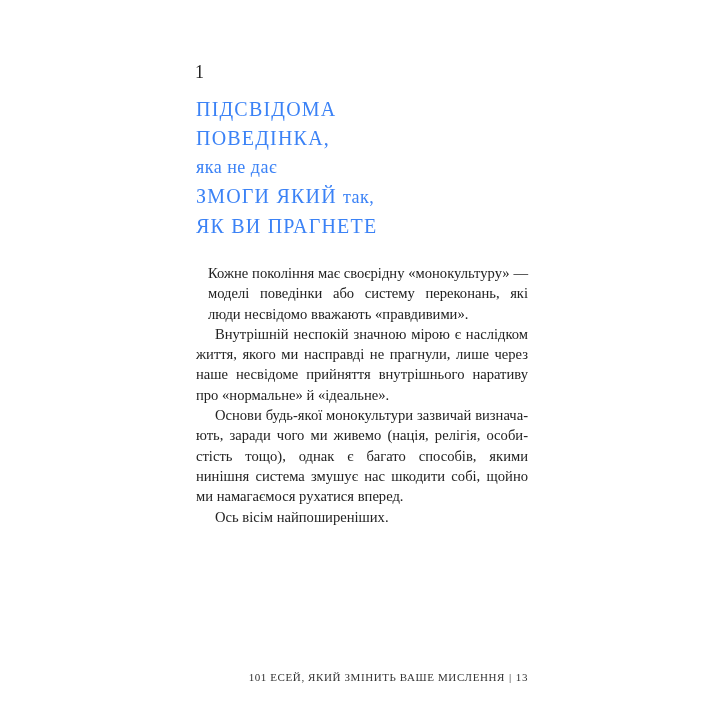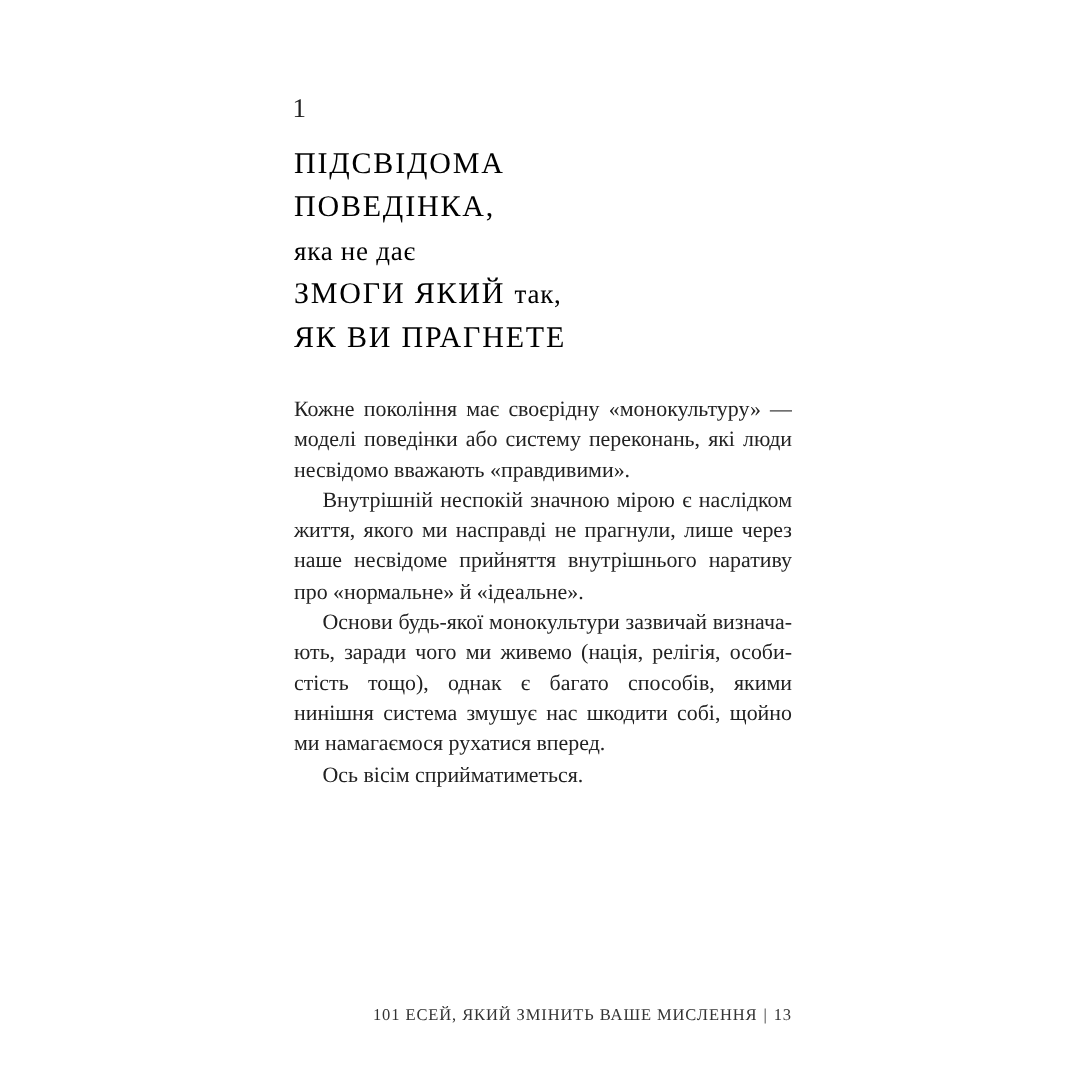--- a/index.html
+++ b/index.html
@@ -8,31 +8,31 @@
     font-family: "DejaVu Serif", "Liberation Serif", serif; color: #1c1c1c;
   }
   .page { position: absolute; left: 0; top: 0; width: 720px; height: 720px; background: #fff; }
   .chapter-num {
     position: absolute; left: 195px; top: 62px;
     font-family: "Liberation Serif", serif; font-size: 18px; color: #222;
   }
   .title {
     position: absolute; left: 196px; top: 95px; width: 300px;
     font-family: "Liberation Serif", serif; font-size: 20px; line-height: 29px;
-    letter-spacing: 1.2px; color: #000000;
+    letter-spacing: 1.2px; color: #3b82f6;
   }
   .title .line { display: block; white-space: nowrap; }
   .title .it { letter-spacing: 0.5px; font-size: 18px; }
   .body-text {
     position: absolute; left: 196px; top: 263px; width: 332px;
     font-family: "Liberation Serif", serif; font-size: 14.6px; line-height: 20.3px;
     color: #222; text-align: justify;
   }
   .body-text p { margin: 0; text-indent: 19px; hyphens: manual; }
-  .body-text p.first { text-indent: 0; }
+  .body-text p.first { text-indent: 0; margin-left: 12px; }
   .footer {
     position: absolute; right: 192px; top: 671px;
     font-family: Liberation Serif, serif; font-size: 11px; letter-spacing: 0.6px;
     color: #333; white-space: nowrap;
   }
   .footer .sep { margin: 0 4px; }
 </style>
 </head>
 <body>
 
@@ -45,20 +45,20 @@
     <span class="line">ПОВЕДІНКА,</span>
     <span class="line it">яка не дає</span>
     <span class="line"><span>ЗМОГИ ЯКИЙ</span> <span class="it">так,</span></span>
     <span class="line">ЯК ВИ ПРАГНЕТЕ</span>
   </div>
 
   <div class="body-text">
     <p class="first">Кожне покоління має своєрідну «монокультуру» — моделі поведінки або систему переконань, які люди несвідомо вважають «правдивими».</p>
     <p>Внутрішній неспокій значною мірою є наслідком життя, якого ми насправді не прагнули, лише через наше несвідоме прийняття внутрішнього наративу про «нормальне» й «ідеальне».</p>
     <p>Основи будь-якої монокультури зазвичай визнача­ють, заради чого ми живемо (нація, релігія, особи­стість тощо), однак є багато способів, якими нинішня система змушує нас шкодити собі, щойно ми намагає­мося рухатися вперед.</p>
-    <p>Ось вісім сприйматиметься.</p>
+    <p>Ось вісім найпоширеніших.</p>
   </div>
 
   <div class="footer">
     <span>101 ЕСЕЙ, ЯКИЙ ЗМІНИТЬ ВАШЕ МИСЛЕННЯ</span><span class="sep">|</span><span>13</span>
   </div>
 
 </div>
 
 </body></html>

